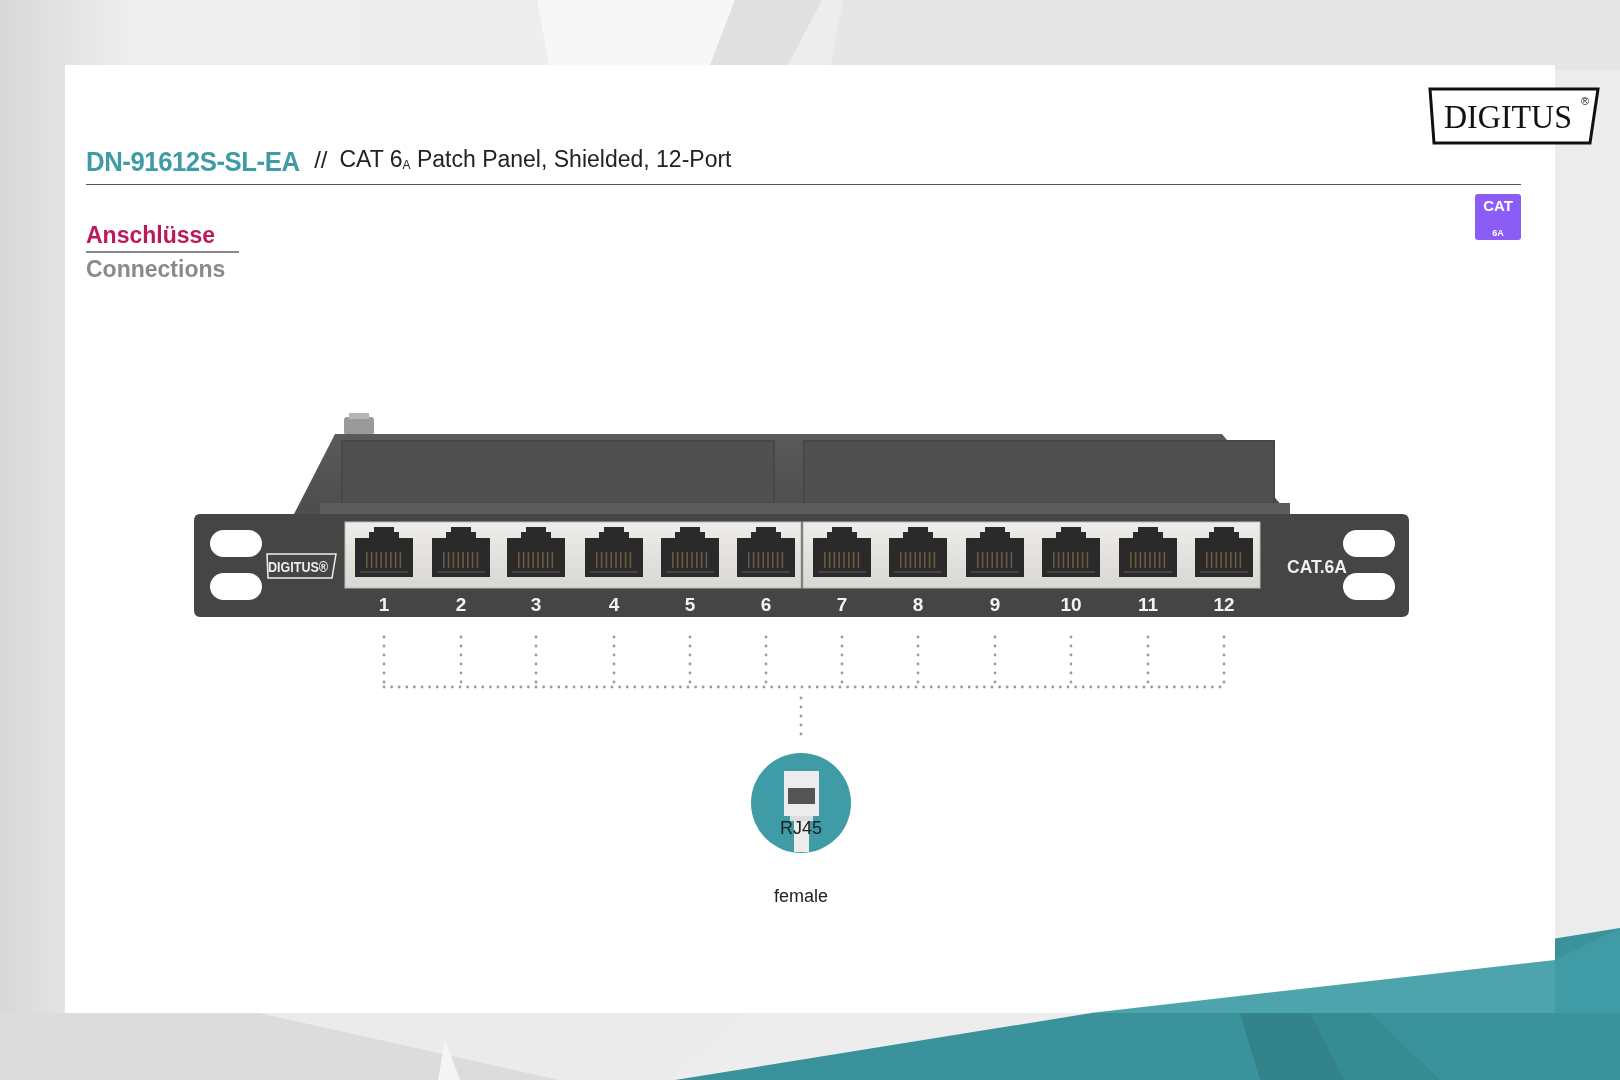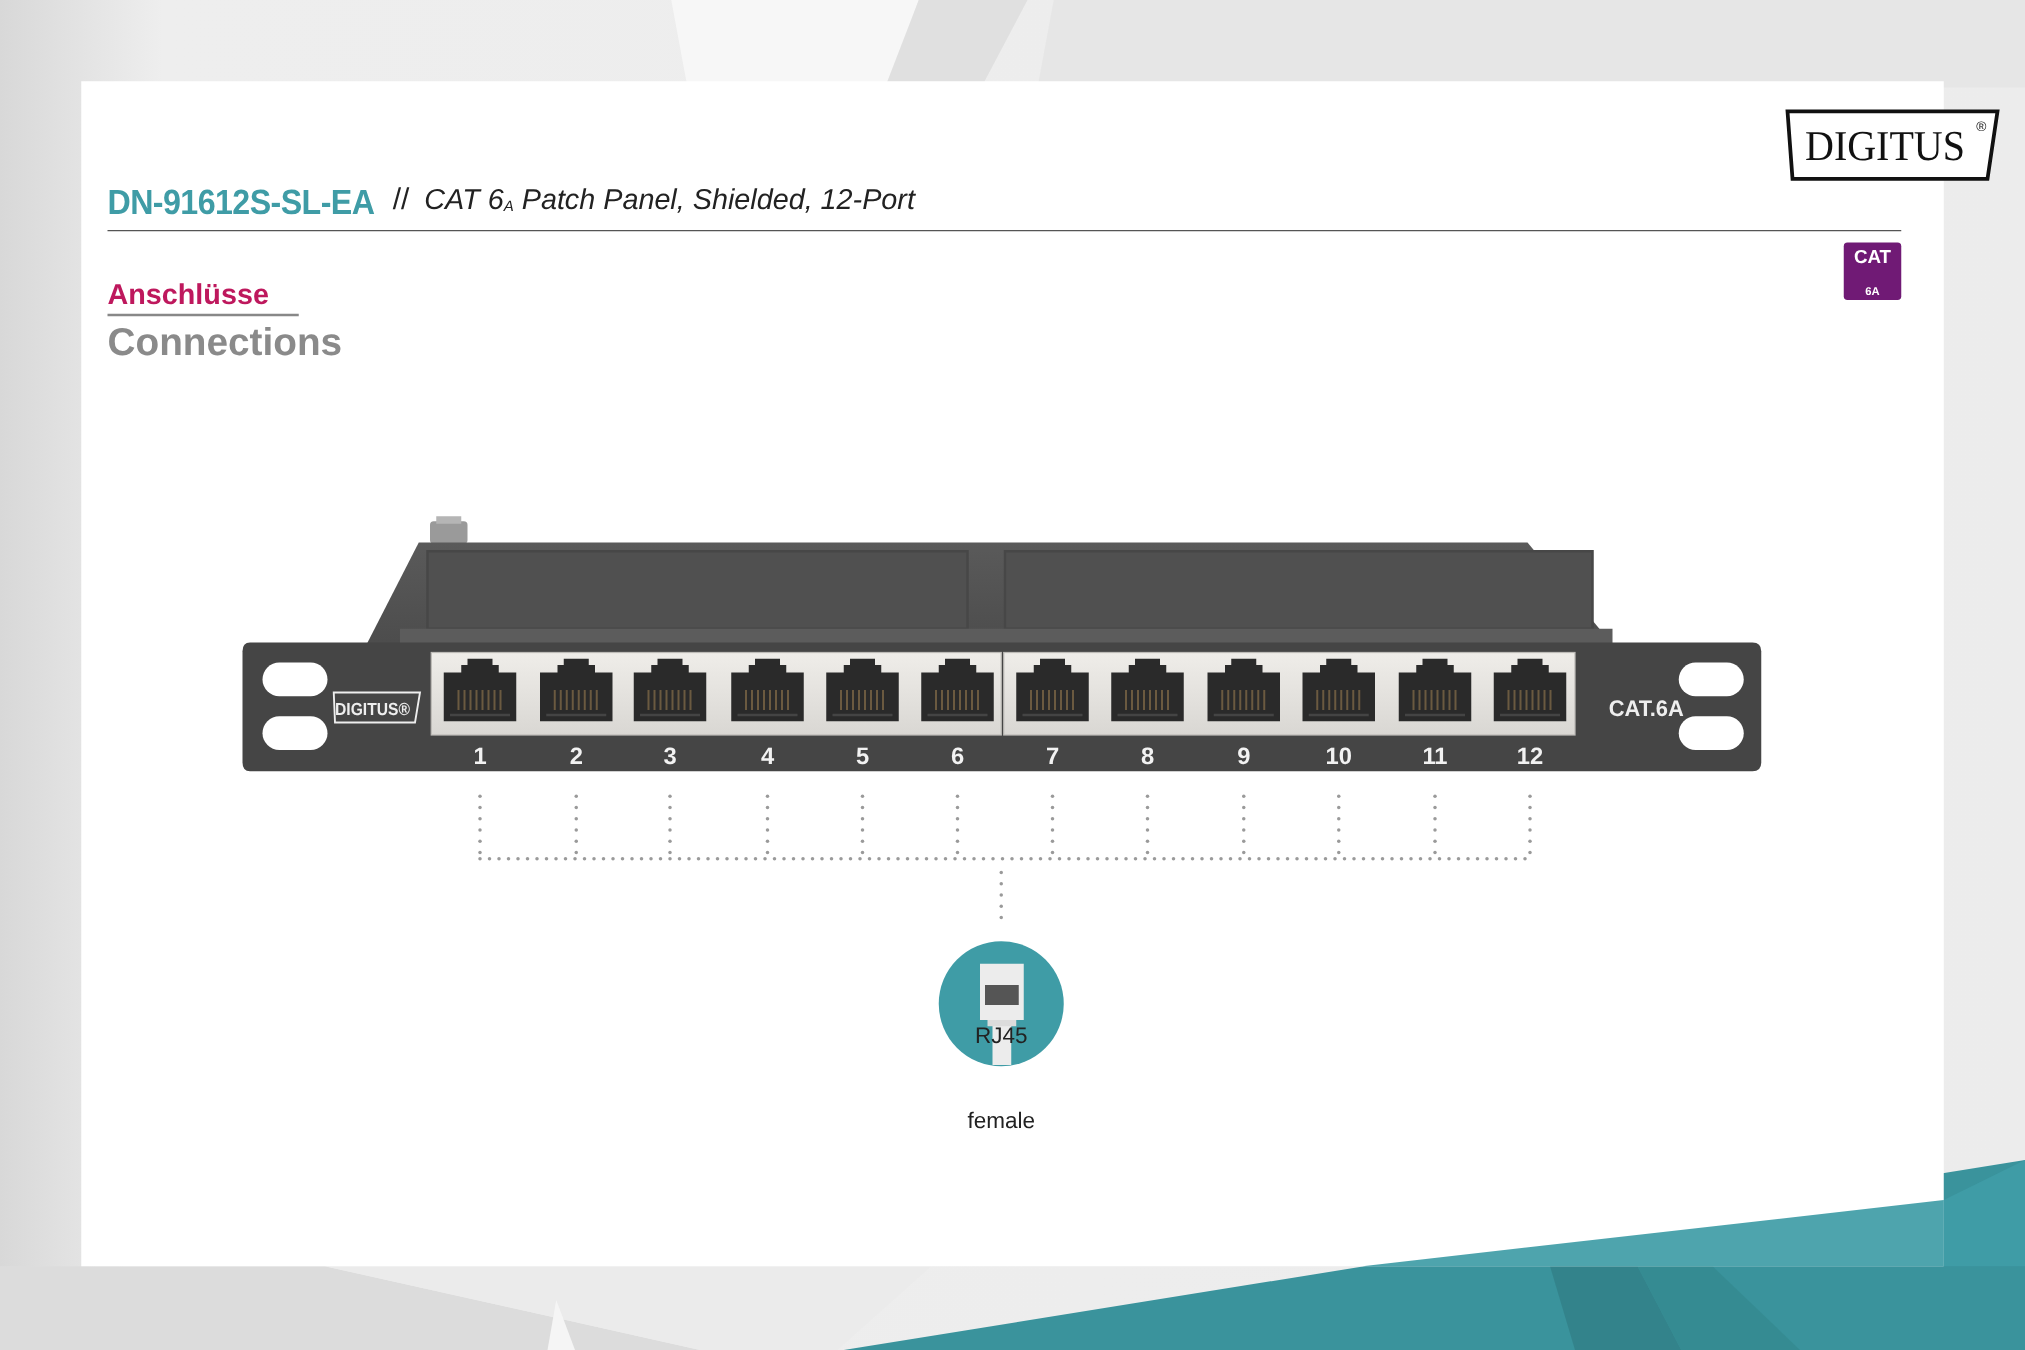--- a/index.html
+++ b/index.html
@@ -5,31 +5,31 @@
   html, body { margin:0; padding:0; }
   body { width:1620px; height:1080px; position:relative; overflow:hidden;
          font-family:"Liberation Sans", sans-serif; background:#e9e9e9; }
   .bg { position:absolute; inset:0; overflow:hidden; }
   .bg svg { position:absolute; left:0; top:0; }
   .card { position:absolute; left:65px; top:65px; width:1490px; height:948px; background:#fff; }
   .abs { position:absolute; }
   .title-row { position:absolute; left:86px; top:146px; white-space:nowrap; display:flex; align-items:flex-start; }
   .sku { color:#3f9ca6; font-weight:bold; font-size:28px; letter-spacing:-0.5px; transform:scaleX(0.92); transform-origin:left; display:inline-block; }
   .sep { font-size:24px; color:#222; margin-left:-4px; margin-right:12px; }
-  .desc { font-size:23px; color:#222;font-style:italic; }
+  .desc { font-size:23px; color:#222; }
   .desc sub { font-size:12px; vertical-align:-2px; }
   .title-line { position:absolute; left:86px; top:184px; width:1435px; height:1px; background:#555; }
   .logo { position:absolute; left:1428px; top:87px; width:172px; height:58px; }
-  .badge { position:absolute; left:1475px; top:194px; width:46px; height:46px; background:#701a75; border-radius:3px; color:#fff; text-align:center; }
+  .badge { position:absolute; left:1475px; top:194px; width:46px; height:46px; background:#8b5cf6; border-radius:3px; color:#fff; text-align:center; }
   .badge .b1 { font-size:15px; font-weight:bold; line-height:14px; padding-top:5px; display:block; }
   .badge .b2 { font-size:9px; font-weight:bold; line-height:9px; display:block;margin-top:16px; }
   .badge .b3 { font-size:5px; line-height:6px; display:block; border-top:1px solid rgba(255,255,255,0.6); margin:3px 4px 0; padding-top:2px; }
   .sec-de { position:absolute; left:86px; top:222px; font-size:23px; font-weight:bold; color:#be185d; }
   .sec-line { position:absolute; left:86px; top:251px; width:153px; height:2px; background:#888; }
-  .sec-en { position:absolute; left:86px; top:256px; font-size:31px; font-weight:bold; color:#8a8a8a; }
+  .sec-en { position:absolute; left:86px; top:256px; font-size:23px; font-weight:bold; color:#8a8a8a; }
   .panel { position:absolute; left:0; top:0; }
   .rj-label { position:absolute; left:740px; width:122px; text-align:center; font-size:18px; color:#222; }
 </style>
 </head>
 <body>
 
 <div class="bg">
   <svg width="1620" height="1080" viewBox="0 0 1620 1080">
     <defs>
       <linearGradient id="lg1" x1="0" x2="1" y1="0" y2="0">

